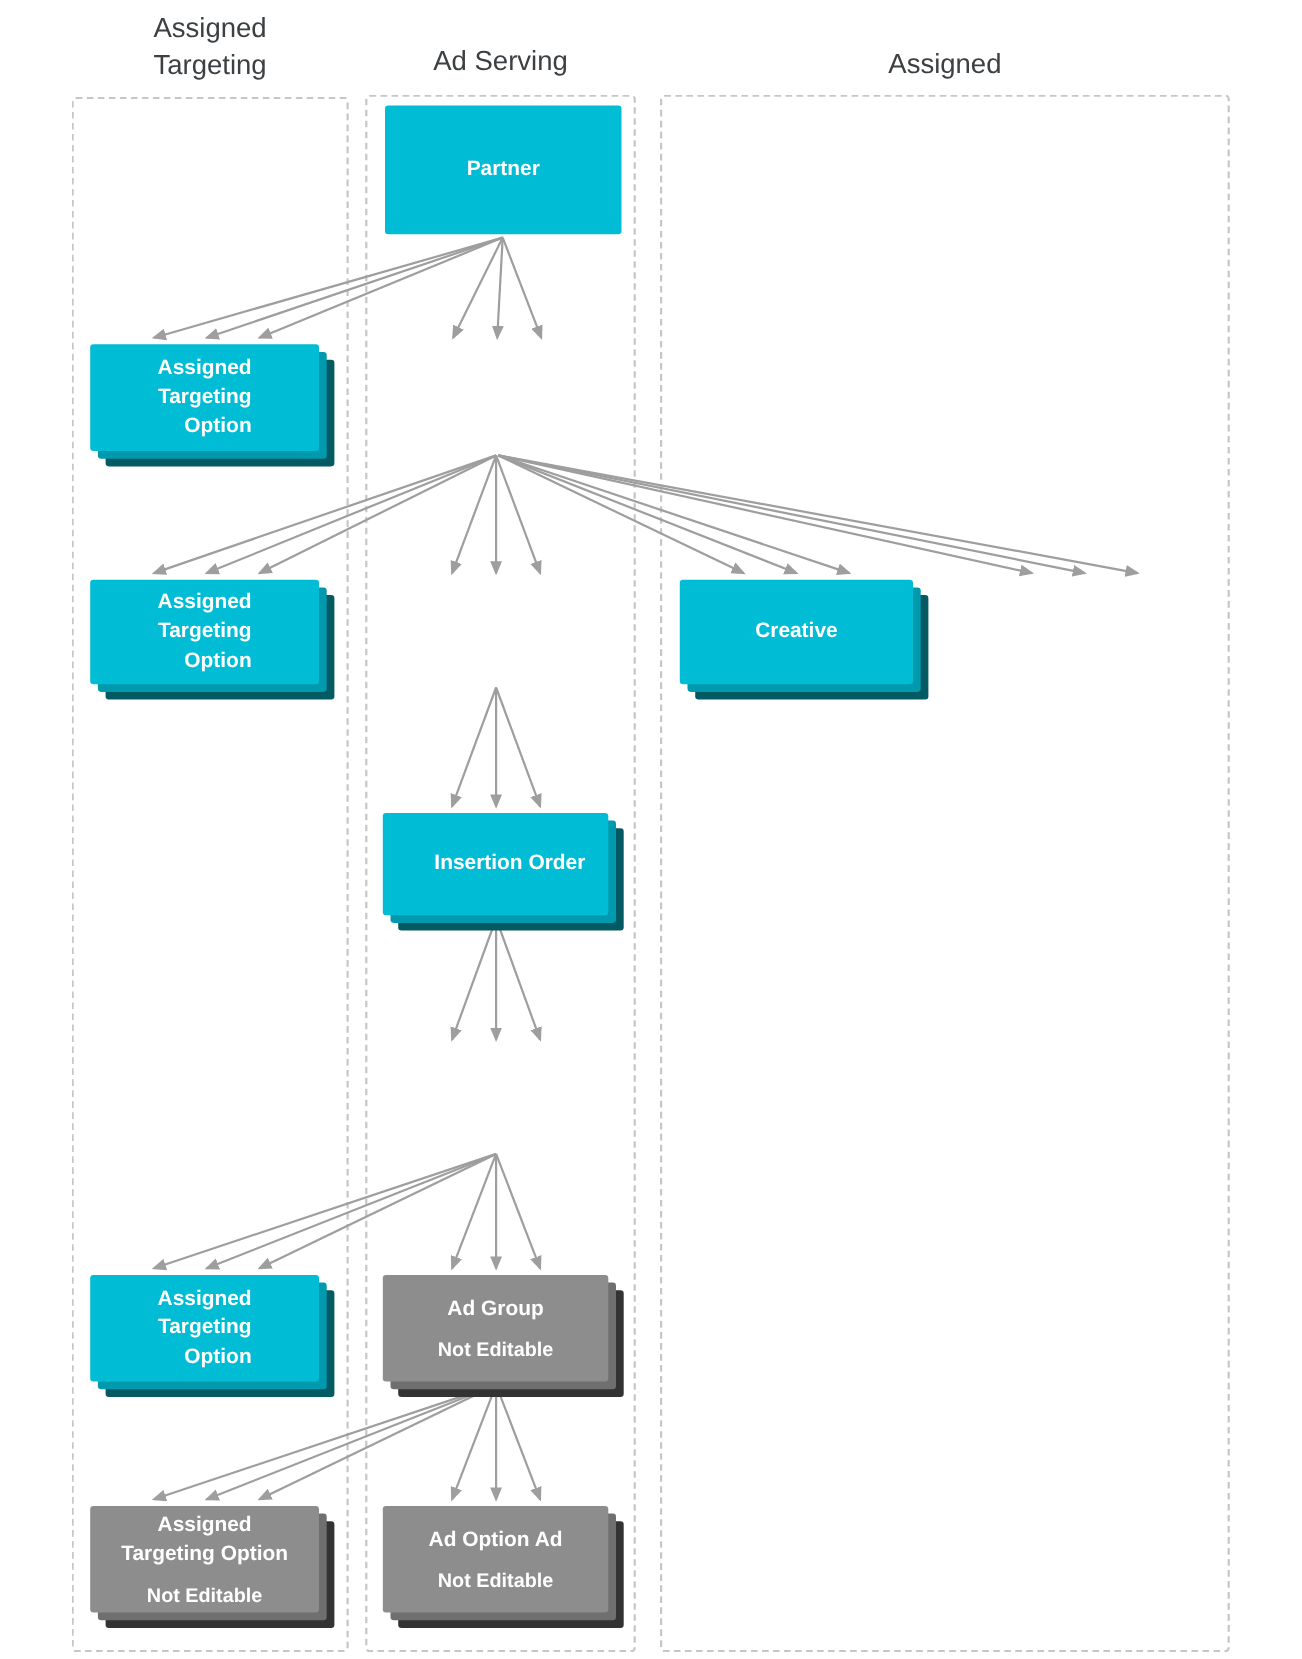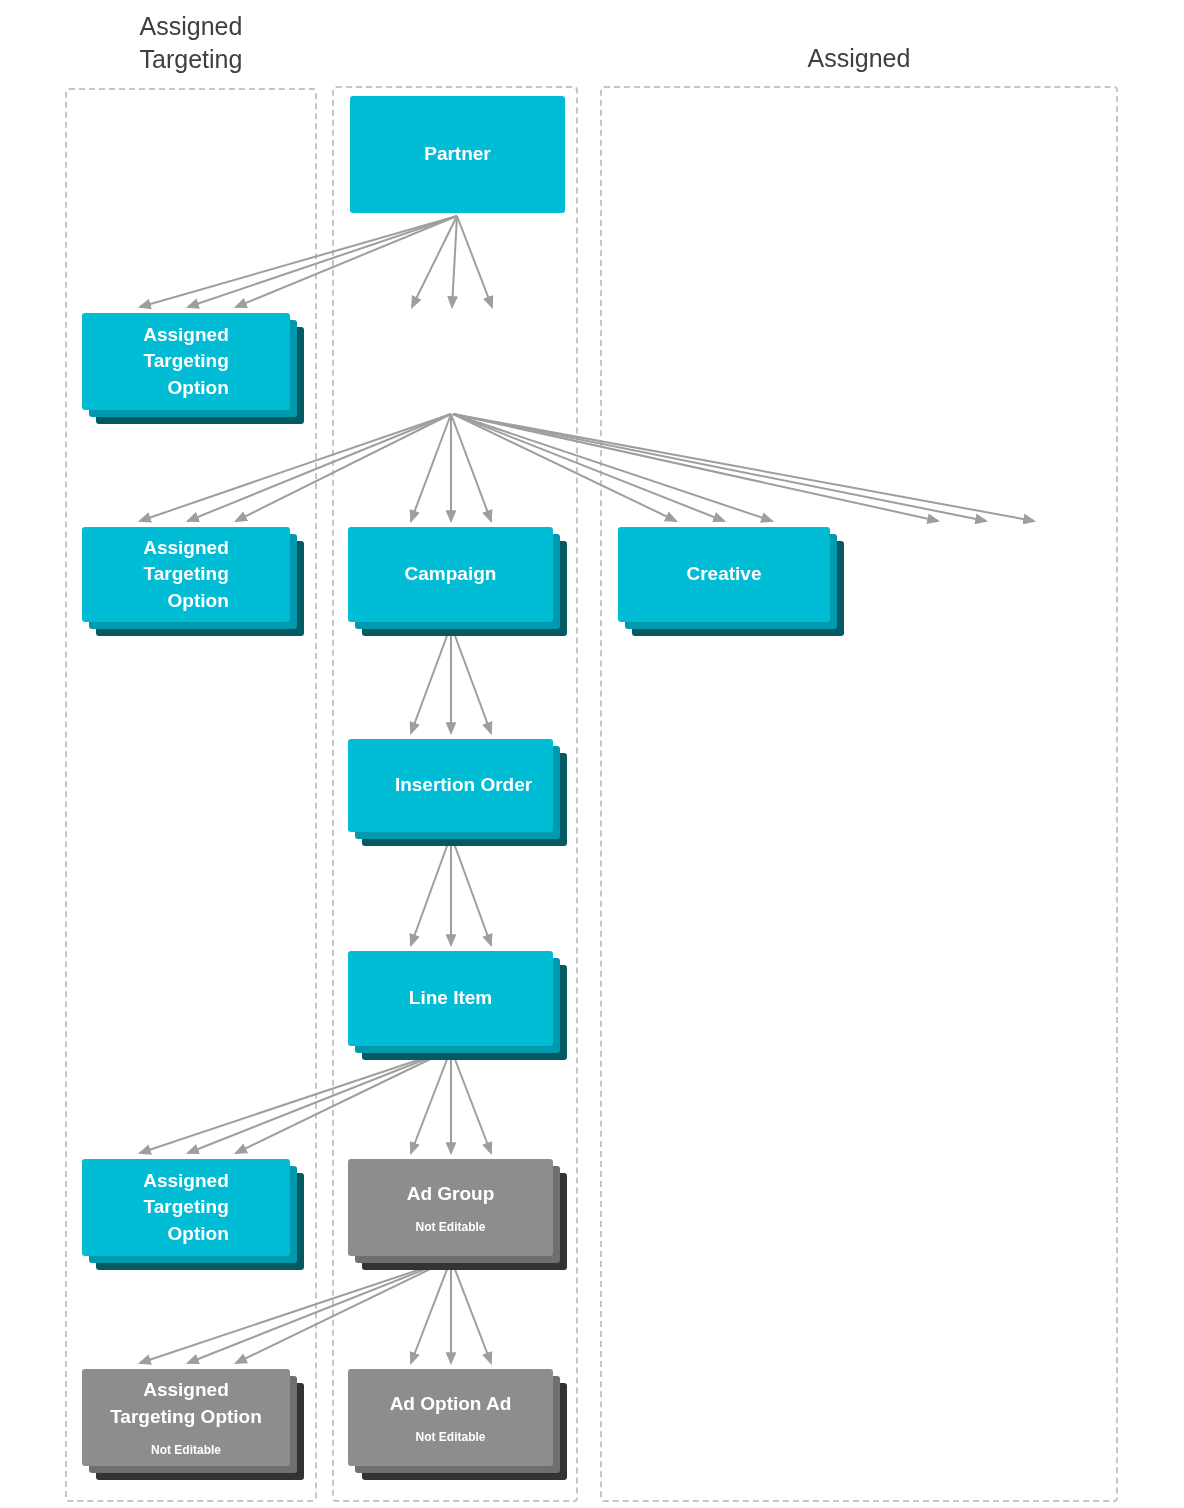--- a/index.html
+++ b/index.html
@@ -51,21 +51,21 @@
     border-radius: 3px;
     z-index: 2;
   }
   .node .label {
     font-size: 19px;
     line-height: 1.4;
     white-space: pre-line;
     padding: 0 8px;
   }
   .node .sublabel {
-    font-size: 12px;
+    font-size: 18px;
     line-height: 1.2;
     margin-top: 13px;
     white-space: pre-line;
   }
 
   .node.cyan { background: #00bcd4; text-align: right; }
   .node.cyan.stacked {
     box-shadow: 7px 7px 0 #0099ad, 14px 14px 0 #045a63;
   }
   .node.gray { background: #8d8d8d; }
@@ -77,20 +77,21 @@
 <body>
 
 <div class="canvas">
 
   <div class="column" style="left:65px; top:88px; width:252px; height:1414px;"></div>
   <div class="column" style="left:332px; top:86px; width:246px; height:1416px;"></div>
   <div class="column" style="left:600px; top:86px; width:518px; height:1416px;"></div>
 
   <div class="col-title" style="left:65px; top:10px; width:252px;">Assigned
 Targeting</div>
+  <div class="col-title" style="left:332px; top:40px; width:246px;">Ad Serving</div>
   <div class="col-title" style="left:600px; top:42px; width:518px;">Assigned</div>
 
   <svg class="arrows" viewBox="0 0 1184 1508" xmlns="http://www.w3.org/2000/svg">
     <defs>
       <marker id="ah" viewBox="0 0 12 10" markerWidth="13" markerHeight="11" refX="10" refY="5" orient="auto" markerUnits="userSpaceOnUse">
         <path d="M0,0 L12,5 L0,10 Z" fill="#9e9e9e"></path>
       </marker>
     </defs>
     <g stroke="#9e9e9e" stroke-width="2" fill="none">
       <g>
@@ -166,36 +167,30 @@
 Option</div>
   </div>
 
 
   <div class="node cyan stacked" style="left:82px; top:527px; width:208px; height:95px;">
     <div class="label">Assigned
 Targeting
 Option</div>
   </div>
 
-  <div class="node cyan stacked" style="left:348px; top:527px; width:205px; height:95px;">
-    <div class="label">Campaign</div>
-  </div>
 
   <div class="node cyan stacked" style="left:618px; top:527px; width:212px; height:95px;">
     <div class="label">Creative</div>
   </div>
 
 
   <div class="node cyan stacked" style="left:348px; top:739px; width:205px; height:93px;padding-left:26px;">
     <div class="label">Insertion Order</div>
   </div>
 
-  <div class="node cyan stacked" style="left:348px; top:951px; width:205px; height:95px;">
-    <div class="label">Line Item</div>
-  </div>
 
   <div class="node cyan stacked" style="left:82px; top:1159px; width:208px; height:97px;">
     <div class="label">Assigned
 Targeting
 Option</div>
   </div>
 
   <div class="node gray stacked" style="left:348px; top:1159px; width:205px; height:97px;">
     <div class="label">Ad Group</div>
     <div class="sublabel">Not Editable</div>

